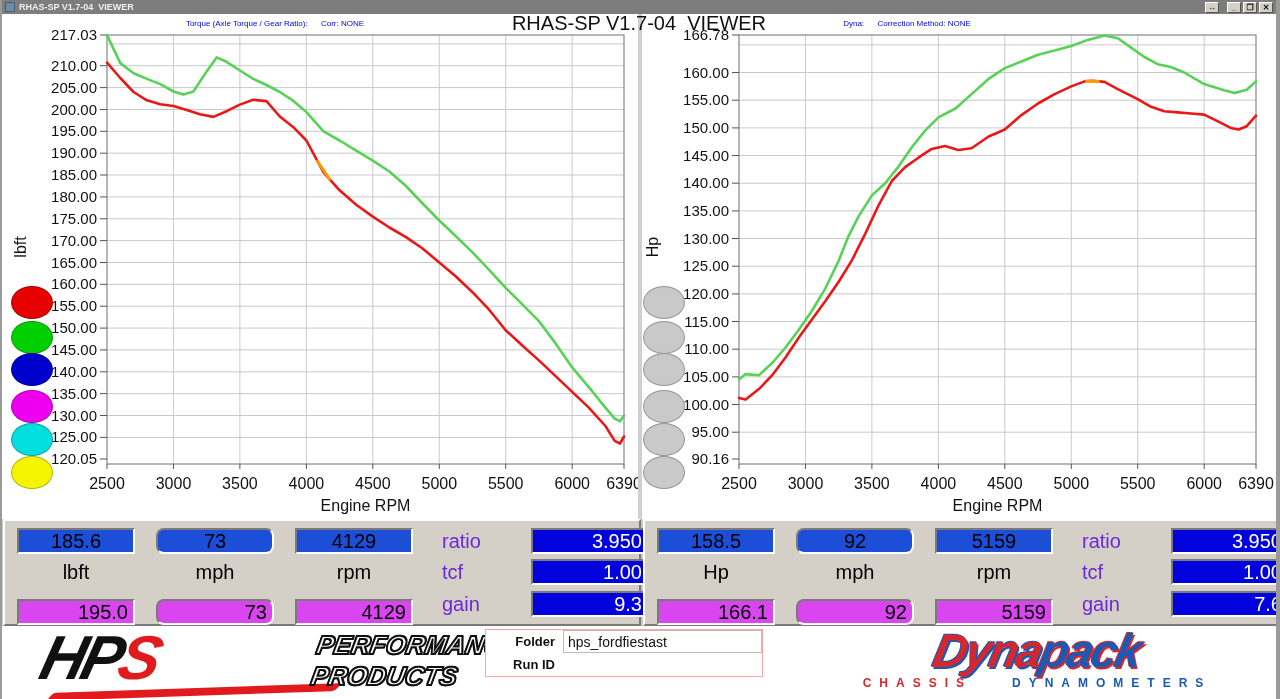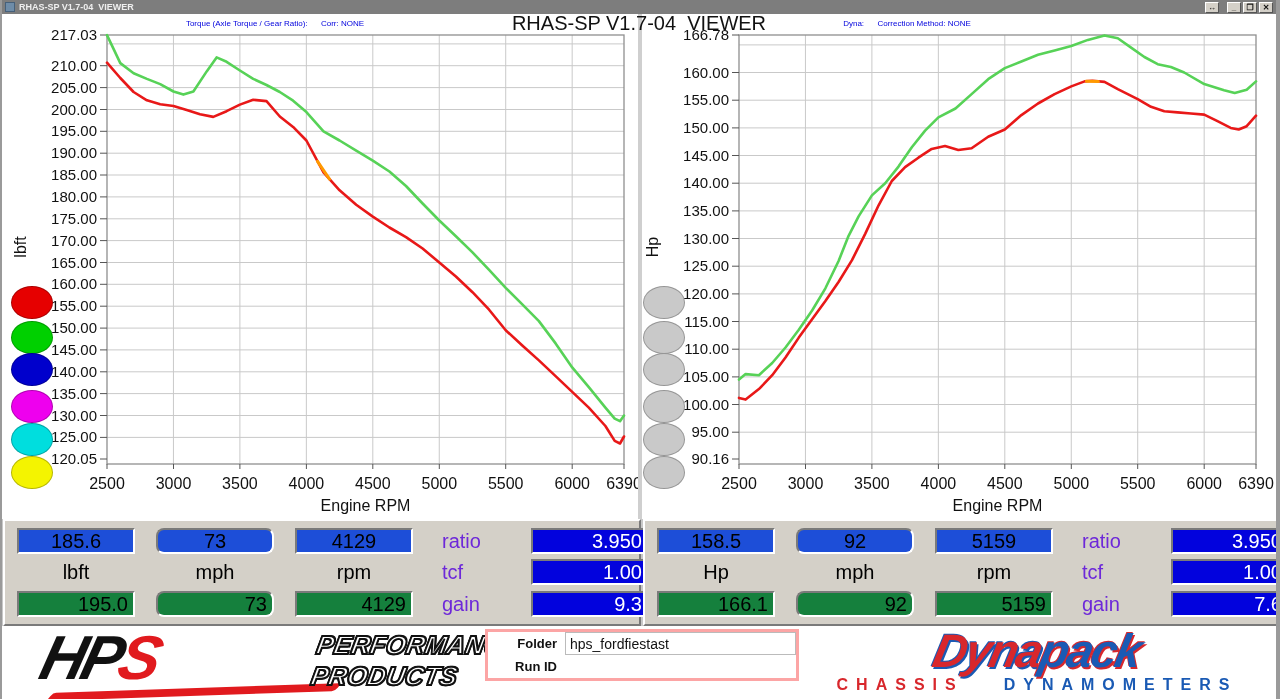--- a/index.html
+++ b/index.html
@@ -33,29 +33,29 @@
   .oval{position:absolute;left:1px;width:42px;height:33px;border-radius:50%;z-index:4;}
   
   .data-row{position:absolute;left:0;top:505px;width:1280px;height:107px;background:#c8c8c8;}
   .data-panel{position:absolute;top:0;width:638px;height:107px;background:#d4d0c8;
     border:2px solid;border-color:#fff #7a7a7a #7a7a7a #fff;}
   #dpanel-left{left:1px;}
   #dpanel-right{left:641px;padding-left:24px;}
   .vbox{position:absolute;height:26px;width:118px;border:2px solid;border-color:#7a7a7a #fff #fff #7a7a7a;
     font-size:20px;line-height:22px;text-align:right;padding:0 5px;color:#000;}
   .vbox.yellow{background:#1d4ed8;text-align:center;}
-  .vbox.green{background:#15803d;}
+  .vbox.green{background:#d946ef;margin-top:8px;}
   .vbox.blue{background:#0202dd;color:#fff;}
   .unit-label{position:absolute;height:26px;width:118px;text-align:center;font-size:20px;line-height:26px;color:#000;}
   .stat-label{position:absolute;left:437px;width:70px;height:26px;font-size:20px;line-height:26px;color:#6d28d9;}
   .r1{top:7px;} .r2{top:38px;} .r3{top:70px;}
   .c1{left:12px;} .c2{left:151px;border-radius:8px;} .c3{left:290px;} .cstat{left:511px;margin-left:15px;}
   
   .bottom-row{position:absolute;left:0;top:612px;width:1280px;height:74px;background:#fff;}
-  .run-table{position:absolute;left:483px;top:3px;width:314px;border:3px solid #fca5a5;}
+  .run-table{position:absolute;left:483px;top:3px;width:278px;border:1px solid #fca5a5;}
   .run-row{display:flex;height:23px;}
   .run-label{width:77px;text-align:right;font-size:13px;font-weight:bold;color:#111;
     padding:4px 8px 0 0;background:#fff;}
   .run-value{flex:1;font-size:14px;color:#111;background:#fff;border:1px solid #bbb;
     padding:3px 0 0 4px;white-space:pre;}
   
   .hps{position:absolute;left:22px;top:4px;width:450px;height:68px;}
   .hps-word{position:absolute;left:18px;top:-8px;font-size:62px;font-weight:900;font-style:italic;
     transform:skewX(-14deg);letter-spacing:-4px;color:#111;white-space:pre;}
   .hps-word .s-red{color:#e11a1e;}
@@ -63,21 +63,21 @@
     transform:skewX(-42deg) rotate(-2deg);border-radius:3px;}
   .hps-lines{position:absolute;left:290px;top:0px;font-size:26px;line-height:31px;font-weight:900;
     font-style:italic;transform:skewX(-10deg);color:#fff;
     -webkit-text-stroke:1.8px #111;text-shadow:1px 1px 0 #111,-1px 1px 0 #111,1px -1px 0 #111,-1px -1px 0 #111;}
   
   .dynapack{position:absolute;left:815px;top:2px;width:440px;height:70px;text-align:center;}
   .dp-word{font-size:47px;font-weight:900;font-style:italic;letter-spacing:-2px;
     transform:skewX(-12deg);line-height:46px;white-space:pre;}
   .dp-red{color:#d8272c;text-shadow:2px 2px 0 #1a5ab4,-1px -1px 0 #1a5ab4;}
   .dp-blue{color:#1a5ab4;text-shadow:2px 2px 0 #d8272c,-1px -1px 0 #d8272c;}
-  .dp-tagline{display:flex;justify-content:center;gap:40px;margin-top:2px;font-size:16px;font-weight:bold;}
+  .dp-tagline{display:flex;justify-content:center;gap:40px;margin-top:2px;font-size:12px;font-weight:bold;}
   .dp-chassis{color:#d8272c;letter-spacing:8px;}
   .dp-dynos{color:#1a5ab4;letter-spacing:8px;}
 </style>
 </head>
 <body>
 
 <div class="window">
 
   <div class="titlebar">
     <div class="appicon"></div>

